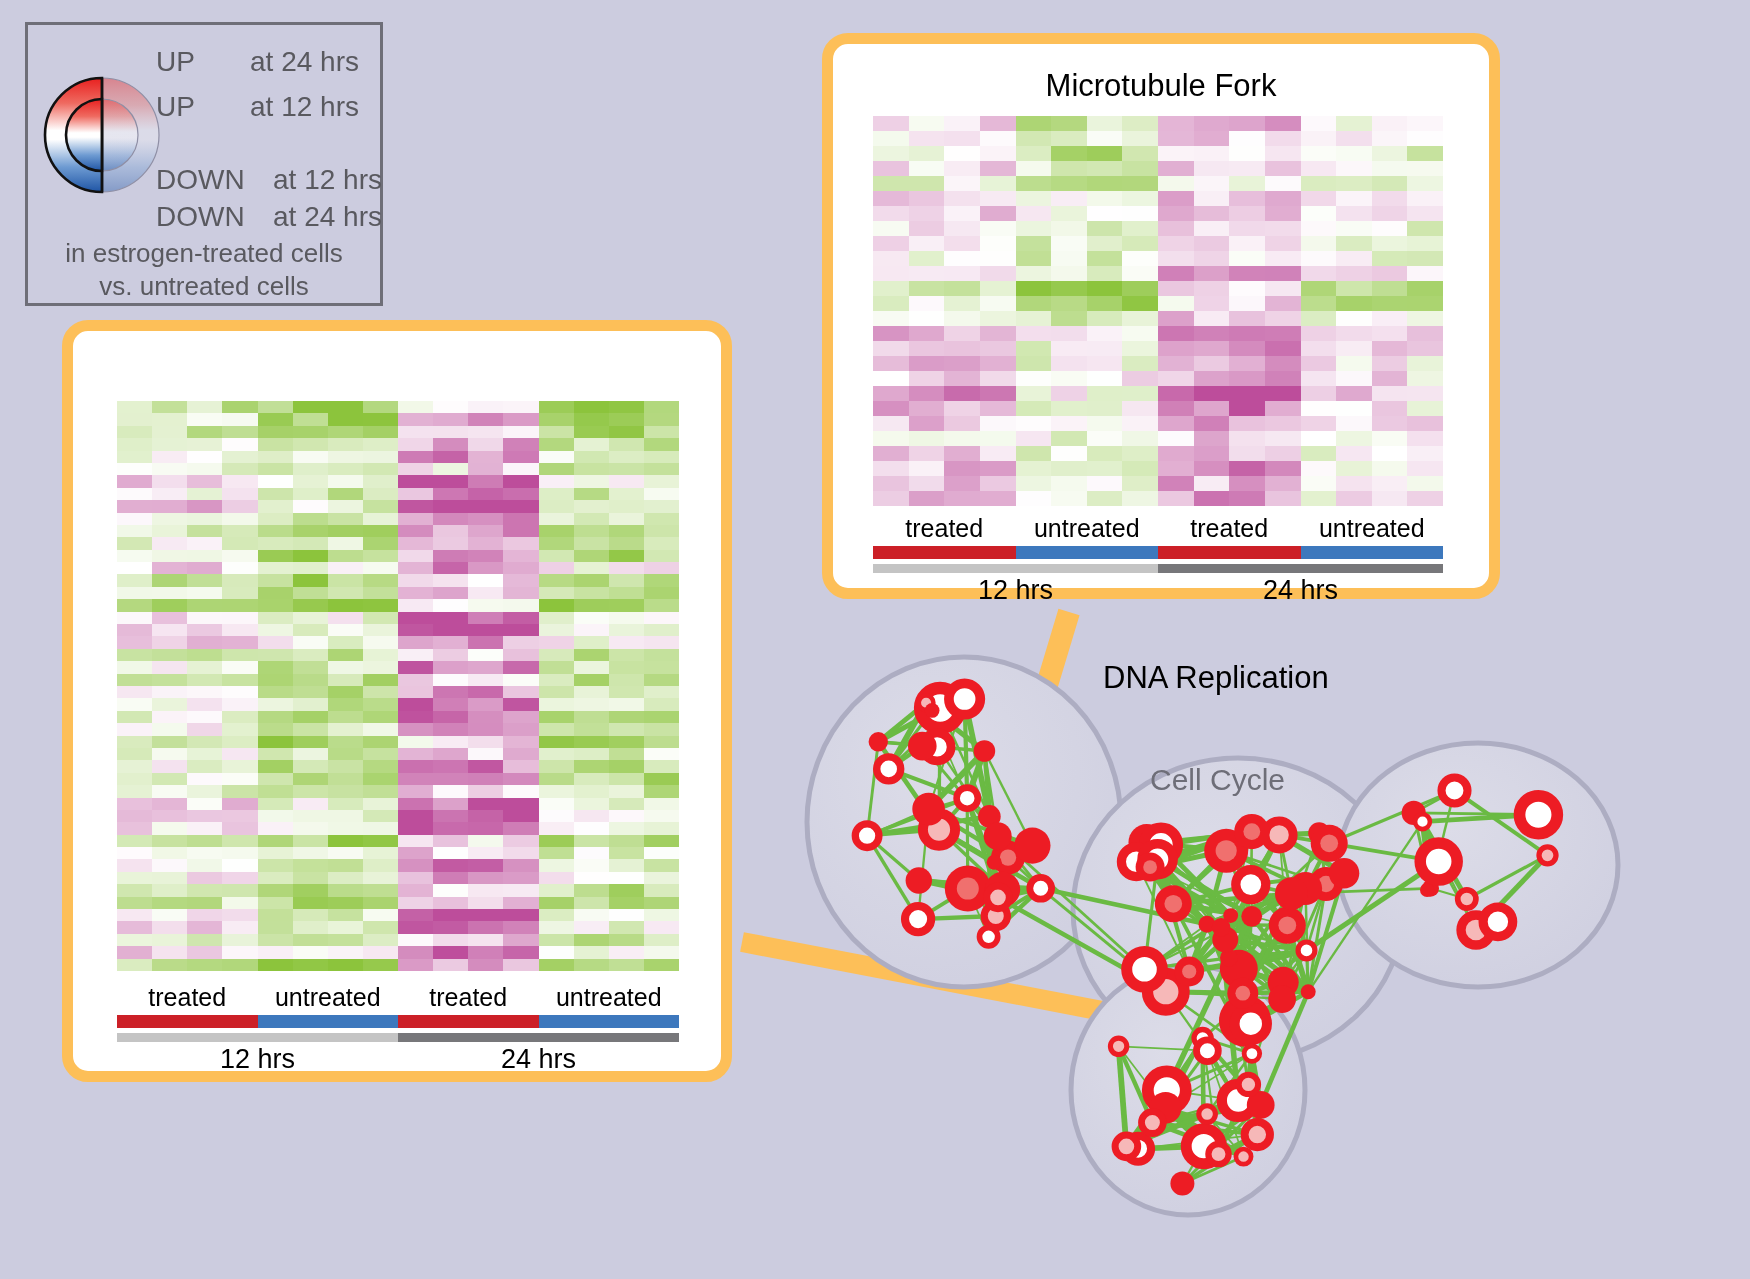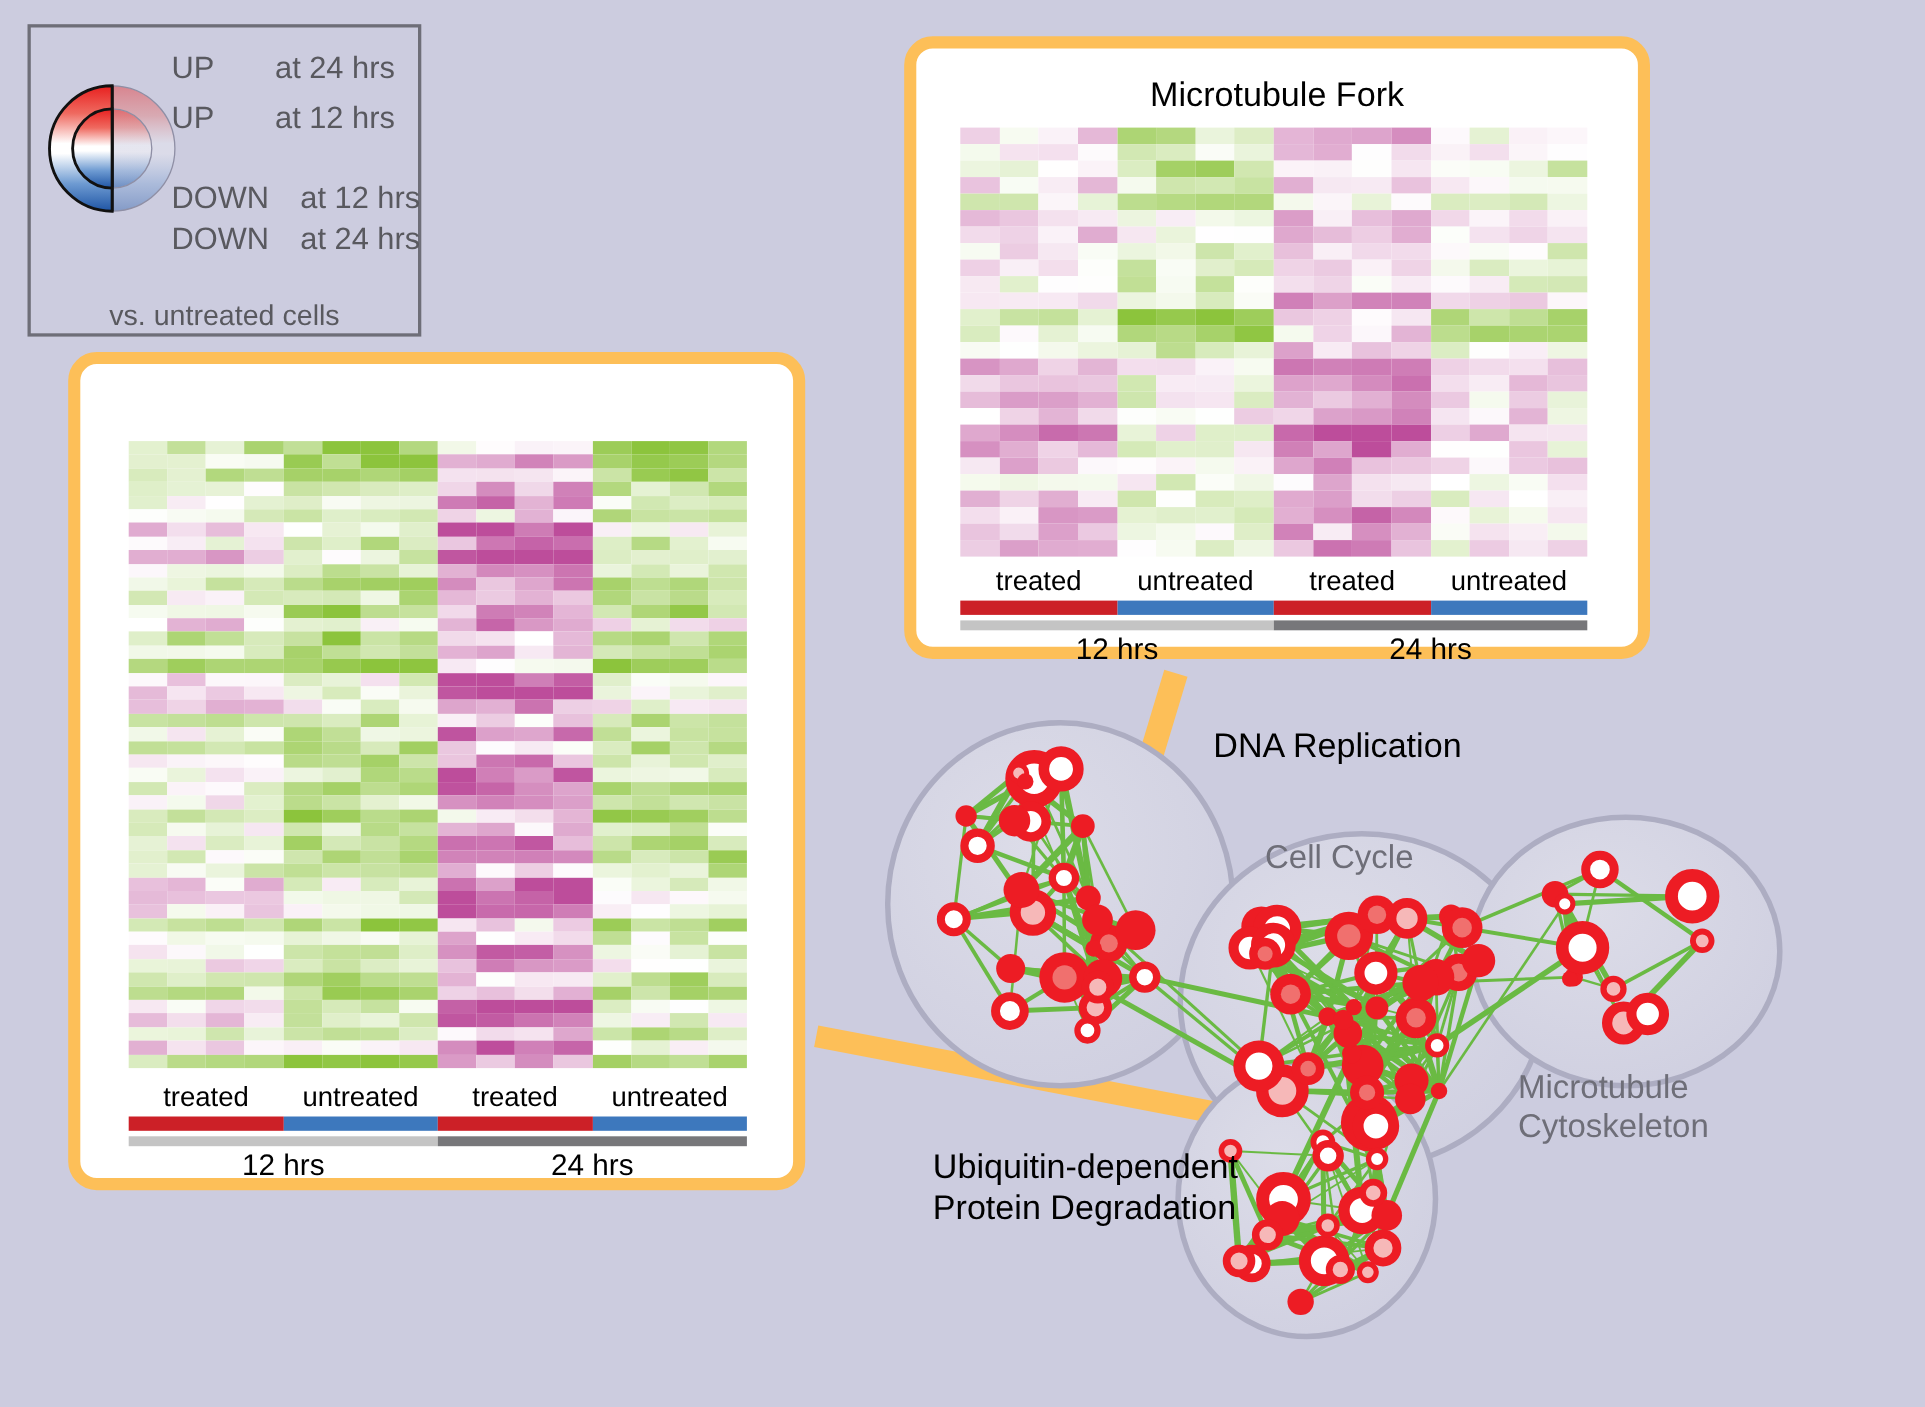--- a/index.html
+++ b/index.html
@@ -130,20 +130,21 @@
 
     <div class="wheel-lbl" style="left:128px;top:66px">UP</div>
     <div class="wheel-lbl" style="left:222px;top:66px">at 12 hrs</div>
 
     <div class="wheel-lbl" style="left:128px;top:139px">DOWN</div>
     <div class="wheel-lbl" style="left:245px;top:139px">at 12 hrs</div>
 
     <div class="wheel-lbl" style="left:128px;top:176px">DOWN</div>
     <div class="wheel-lbl" style="left:245px;top:176px">at 24 hrs</div>
 
+    <div class="wheel-foot" style="top:212px">in estrogen-treated cells</div>
     <div class="wheel-foot" style="top:245px">vs. untreated cells</div>
   </div>
 
 
   <svg style="position:absolute;left:0;top:0;width:1750px;height:1279px;pointer-events:none">
 
     <g>
       <path d="M1069,612 L1013,798" stroke="#fdbf58" stroke-width="22" fill="none"></path>
       <path d="M990,786 L1048,812 L1000,852 Z" fill="#fdbf58"></path>
     </g>
@@ -1793,19 +1794,15 @@
           <circle cx="463.9" cy="453.6" r="7.8" fill="#ffffff" stroke="#ed1c24" stroke-width="4.8"></circle>
           <circle cx="364.4" cy="522.6" r="10.9" fill="#f6b8b8" stroke="#ed1c24" stroke-width="6.8"></circle>
           <circle cx="430.5" cy="554.1" r="10.1" fill="#f6b8b8" stroke="#ed1c24" stroke-width="6.3"></circle>
           <circle cx="469.3" cy="534.6" r="12.7" fill="#f6b8b8" stroke="#ed1c24" stroke-width="7.9"></circle>
           <circle cx="330.6" cy="446.3" r="8.2" fill="#f6b8b8" stroke="#ed1c24" stroke-width="5.1"></circle>
         </g>
     </svg>
 
     <div class="net-lbl" id="lbl-dna">DNA Replication</div>
     <div class="net-lbl" id="lbl-cc">Cell Cycle</div>
-    <div class="net-lbl" id="lbl-mt">Microtubule
-Cytoskeleton</div>
-    <div class="net-lbl" id="lbl-ub">Ubiquitin-dependent
-Protein Degradation</div>
   </div>
 
 </div>
 
 </body></html>

